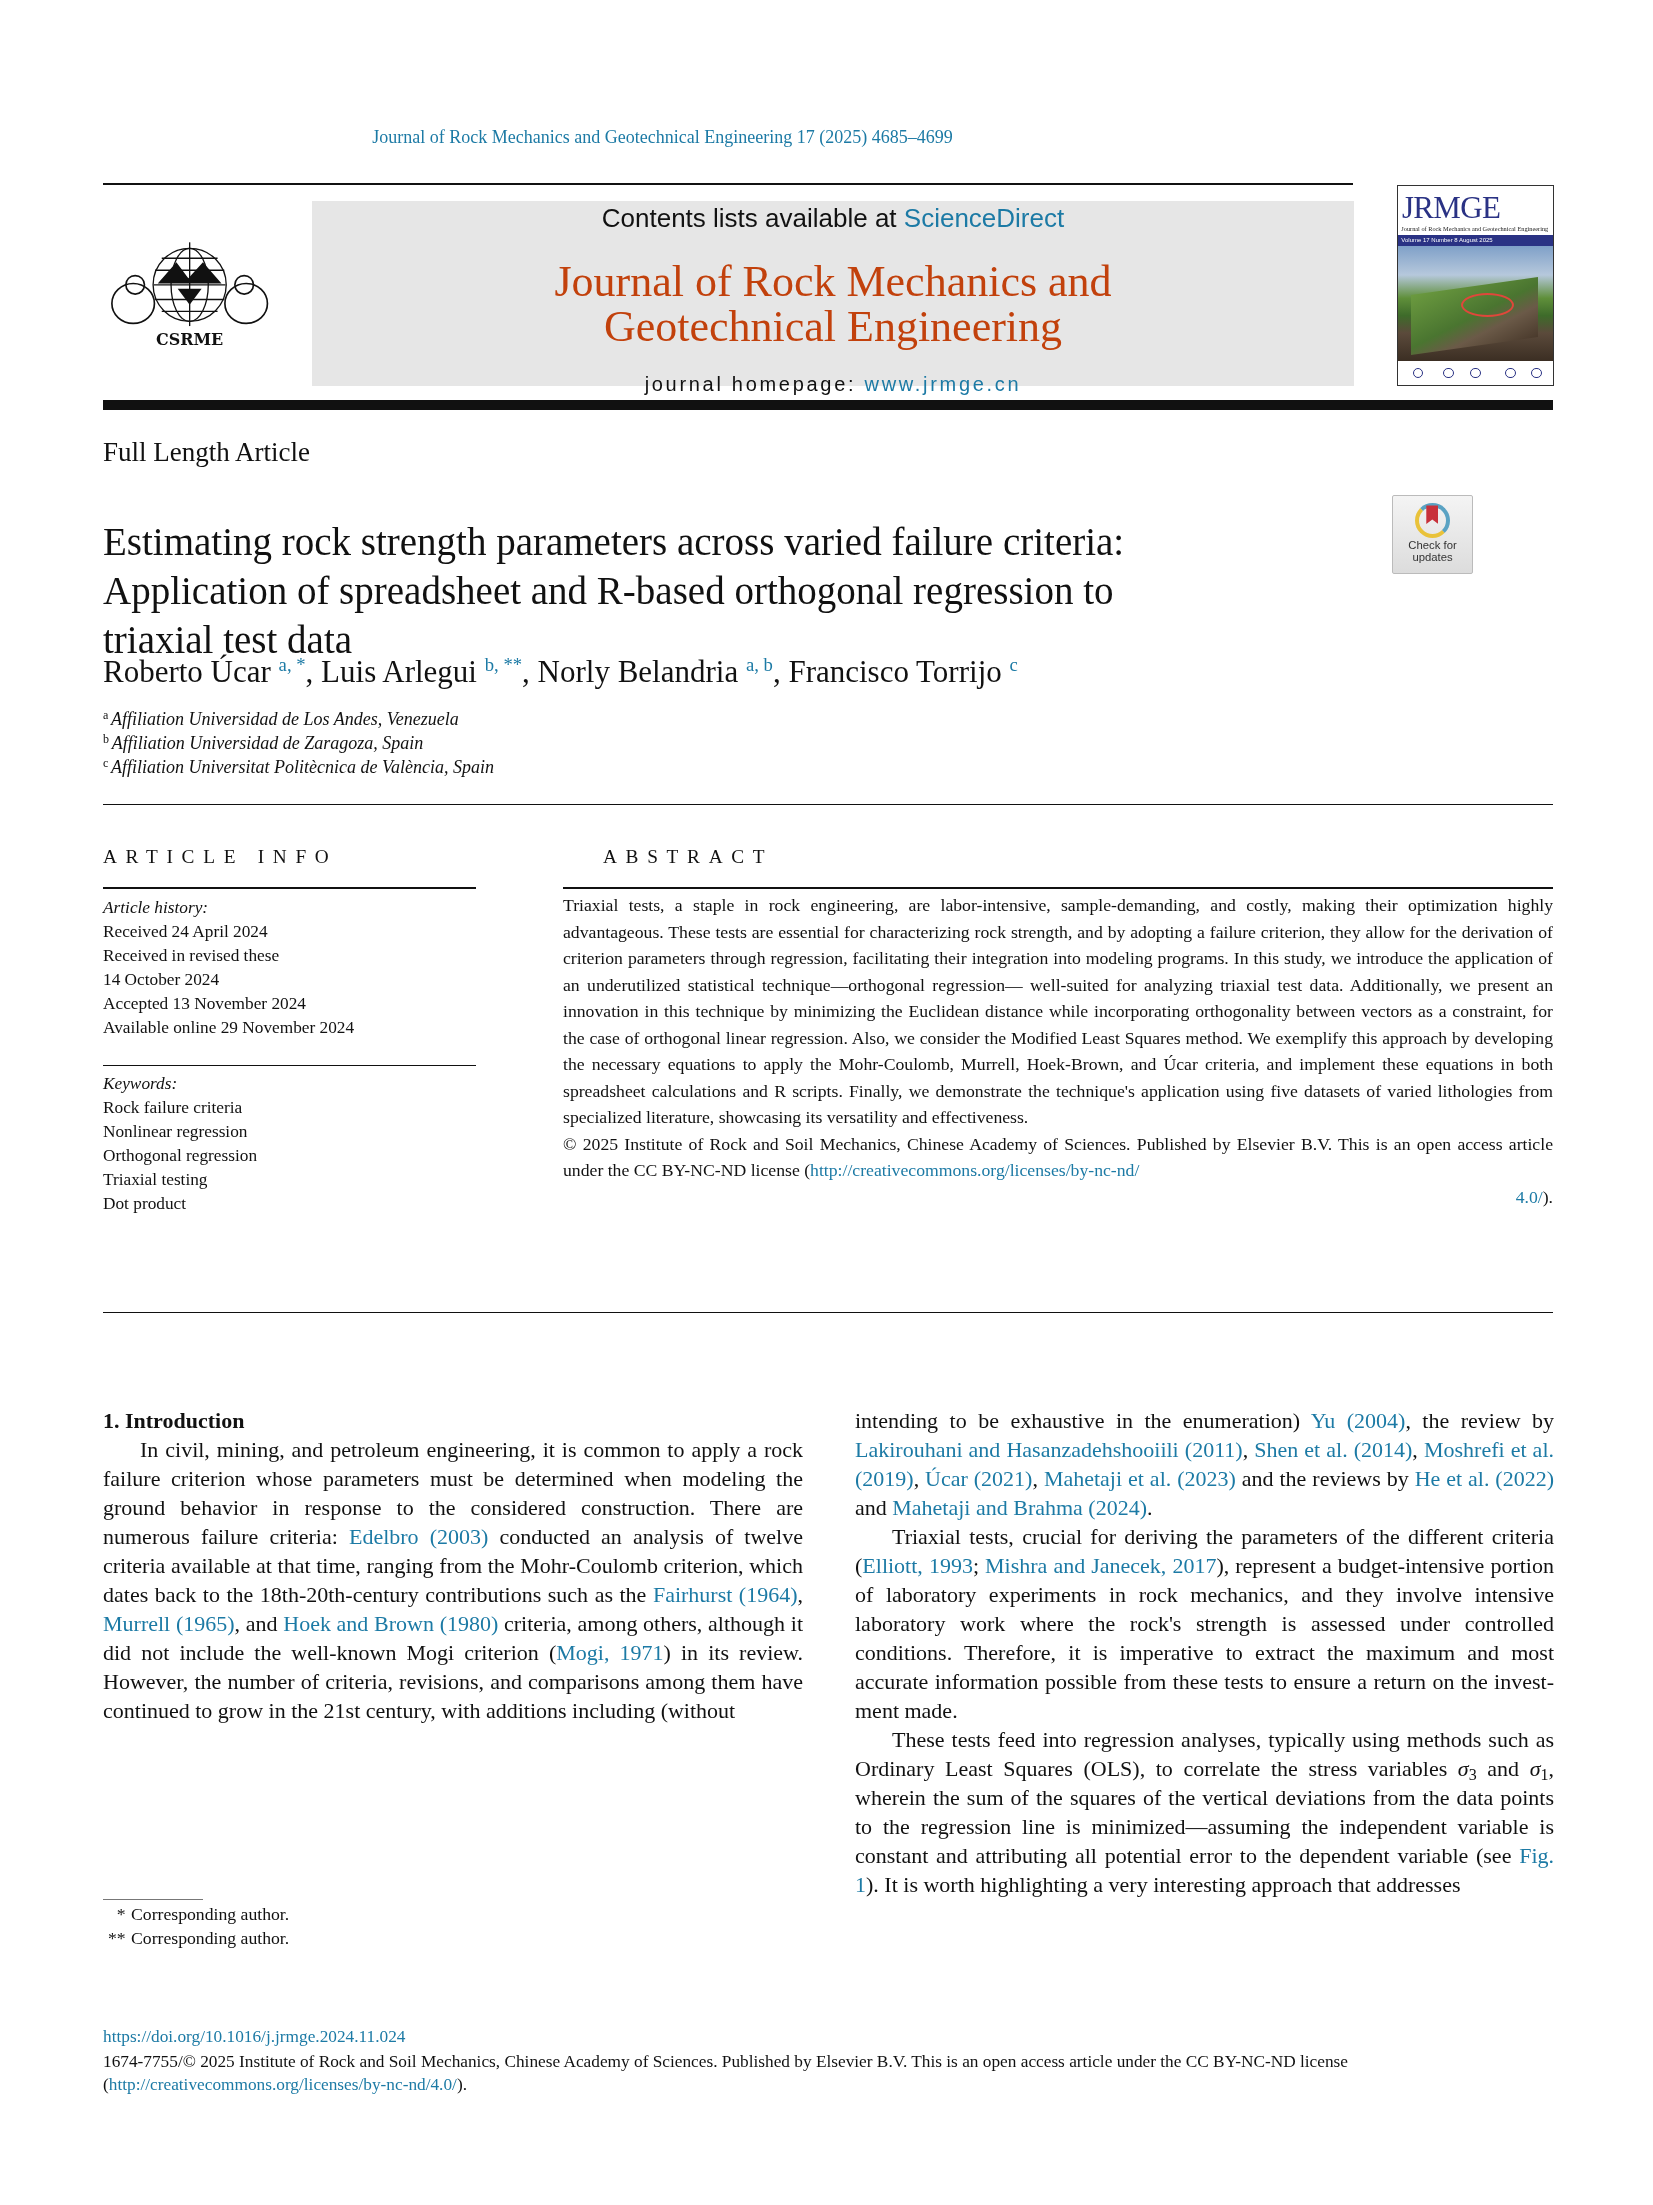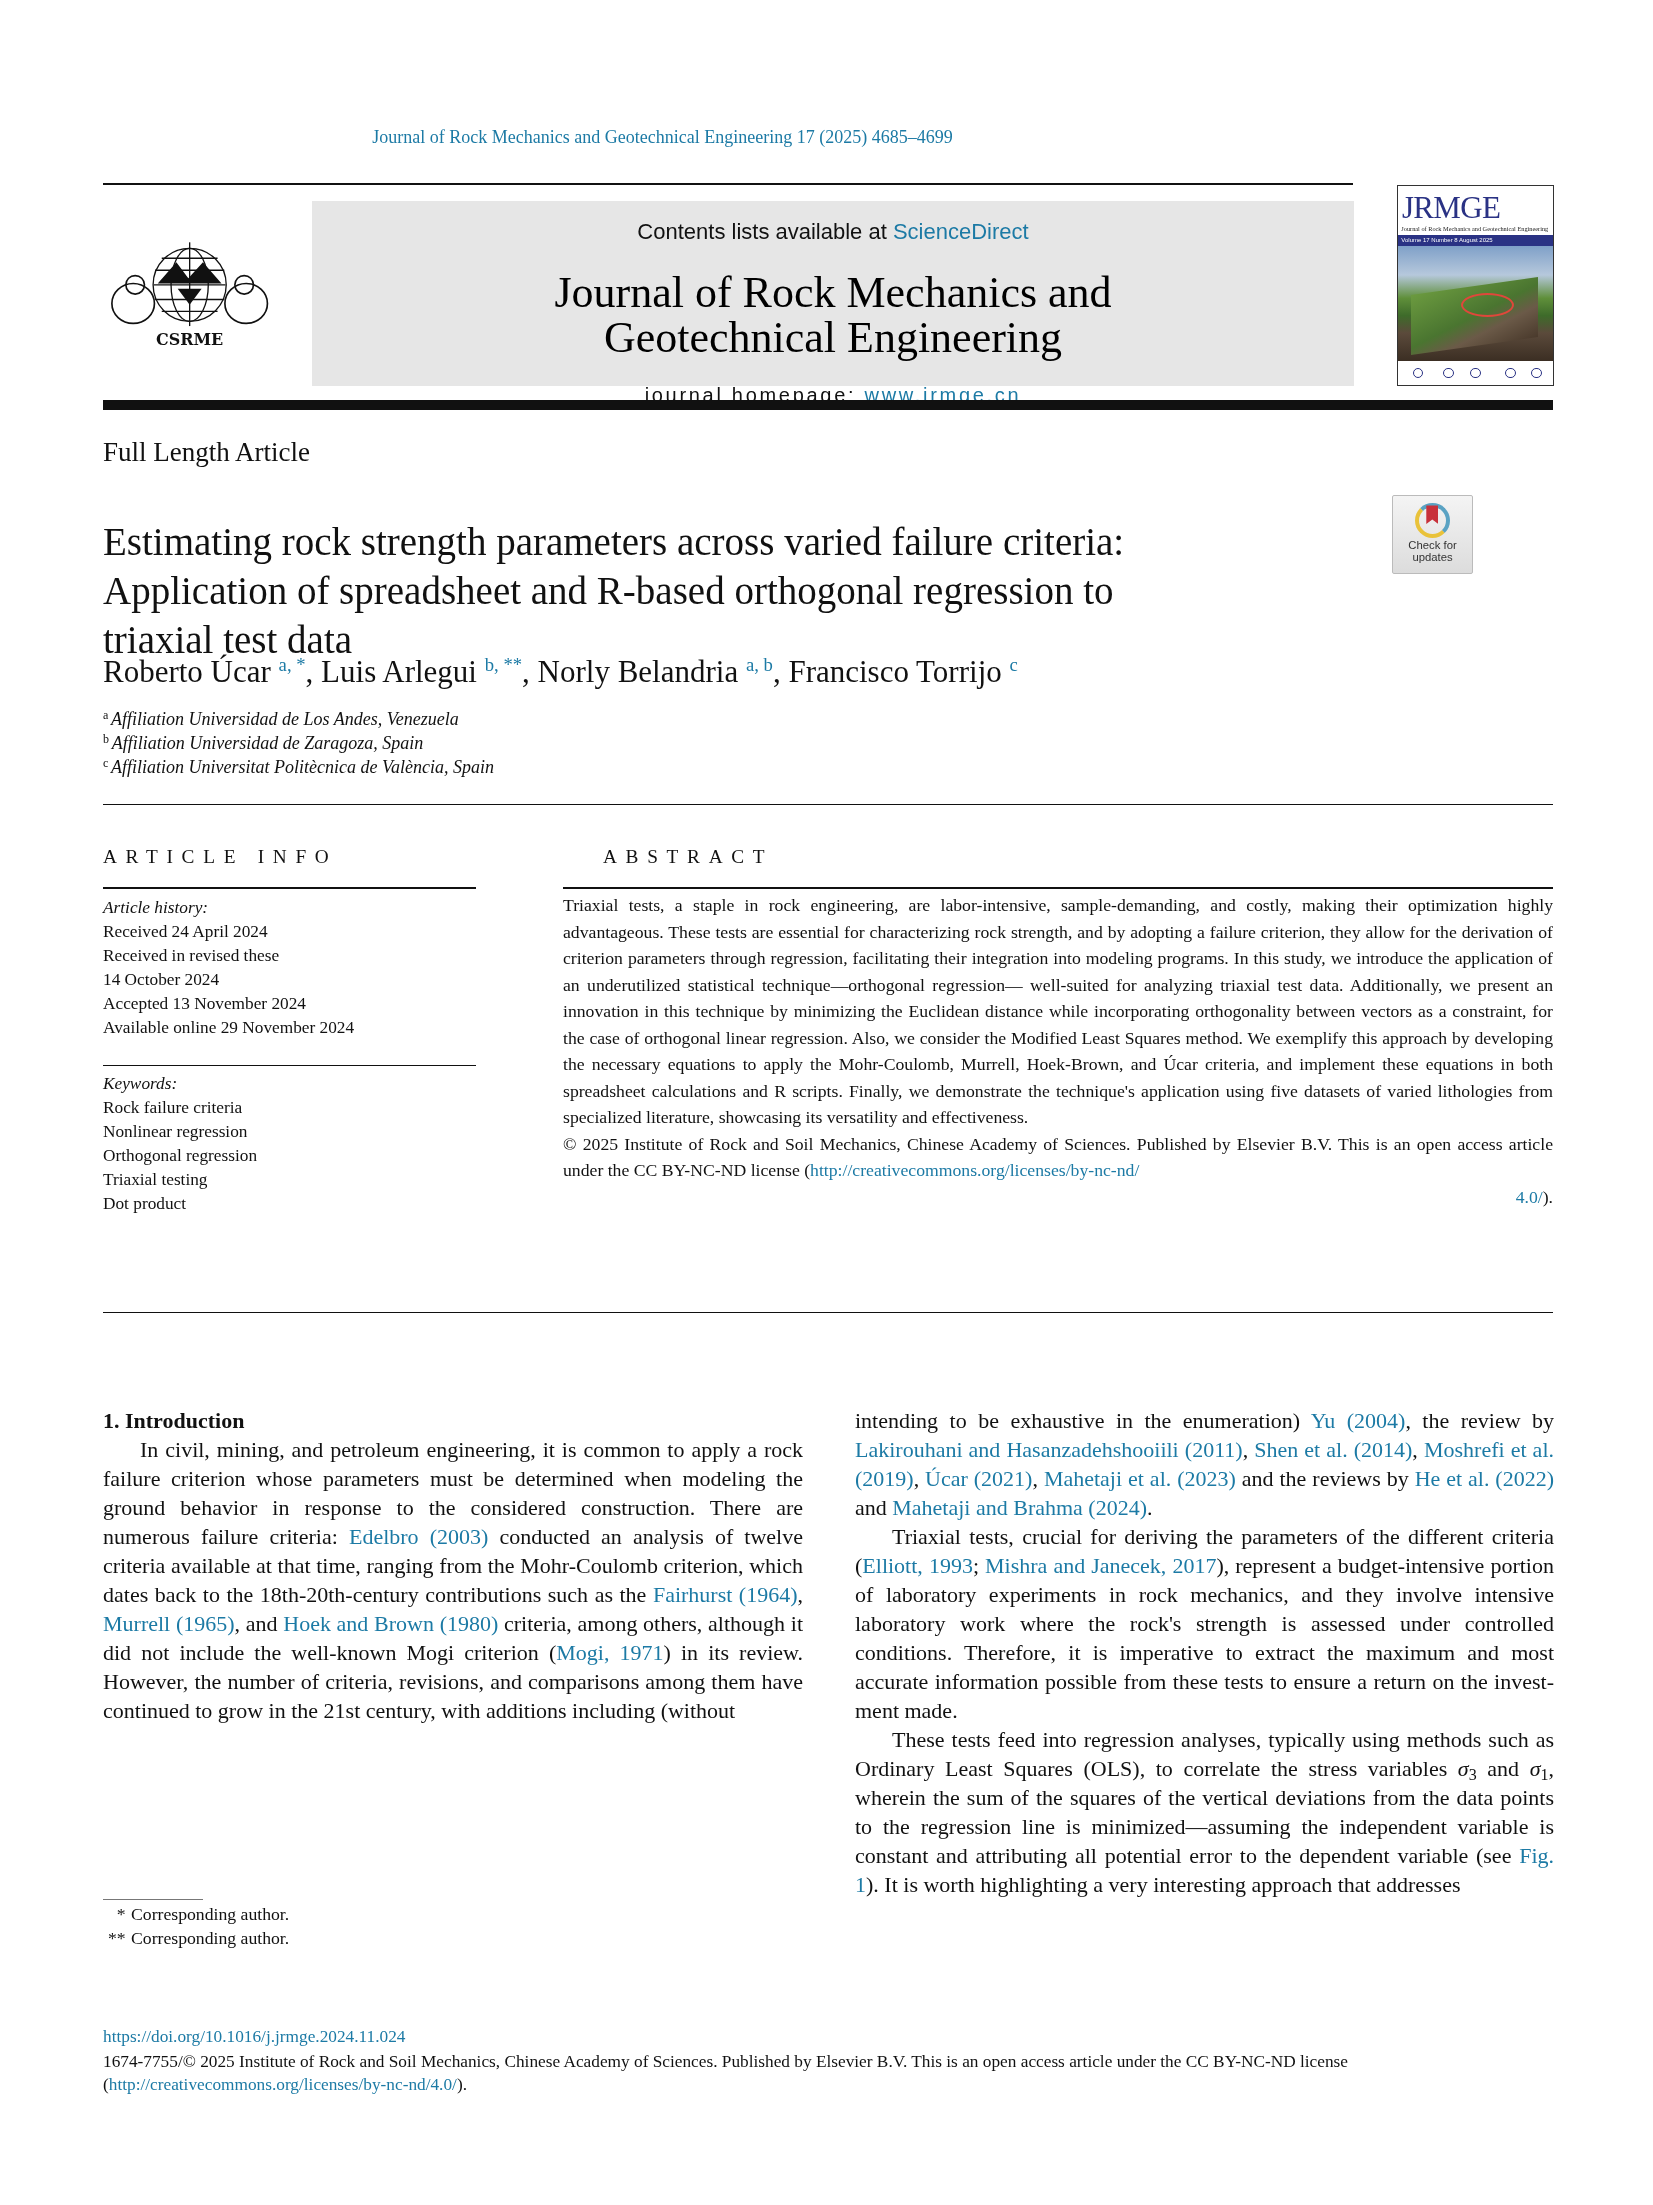--- a/index.html
+++ b/index.html
@@ -18,24 +18,24 @@
       left: 0; width: 1325px; top: 127px; text-align: center;
       font-size: 18px; color: #1c7aa5;
     }
     .rule-top { left: 103px; top: 183px; width: 1250px; height: 2px; background: #111; }
     .logo { left: 103px; top: 237px; width: 170px; height: 113px; }
     .head-box {
       left: 312px; top: 201px; width: 1042px; height: 185px; background: #e6e6e6;
       text-align: center;
     }
     .head-box .contents {
-      margin-top: 18px; font-family: "Liberation Sans", "DejaVu Sans", sans-serif; font-size: 22px; color: #111;
+      margin-top: 2px; font-family: "Liberation Sans", "DejaVu Sans", sans-serif; font-size: 26px; color: #111;
     }
     .head-box .jtitle {
-      margin-top: 25px; font-size: 44px; line-height: 45px; color: #000000;
+      margin-top: 25px; font-size: 44px; line-height: 45px; color: #c2410c;
     }
     .head-box .homepage {
       margin-top: 24px; font-family: "Liberation Sans", "DejaVu Sans", sans-serif; font-size: 20px; letter-spacing: 2.7px; color: #111;
     }
     .cover {
       left: 1397px; top: 185px; width: 157px; height: 201px; border: 1.3px solid #333; background: #fff; overflow: hidden;
     }
     .cover .c-title {
       position: absolute; left: 4px; top: 4px; font-size: 31px; color: #2a3284; letter-spacing: -0.7px;
     }

